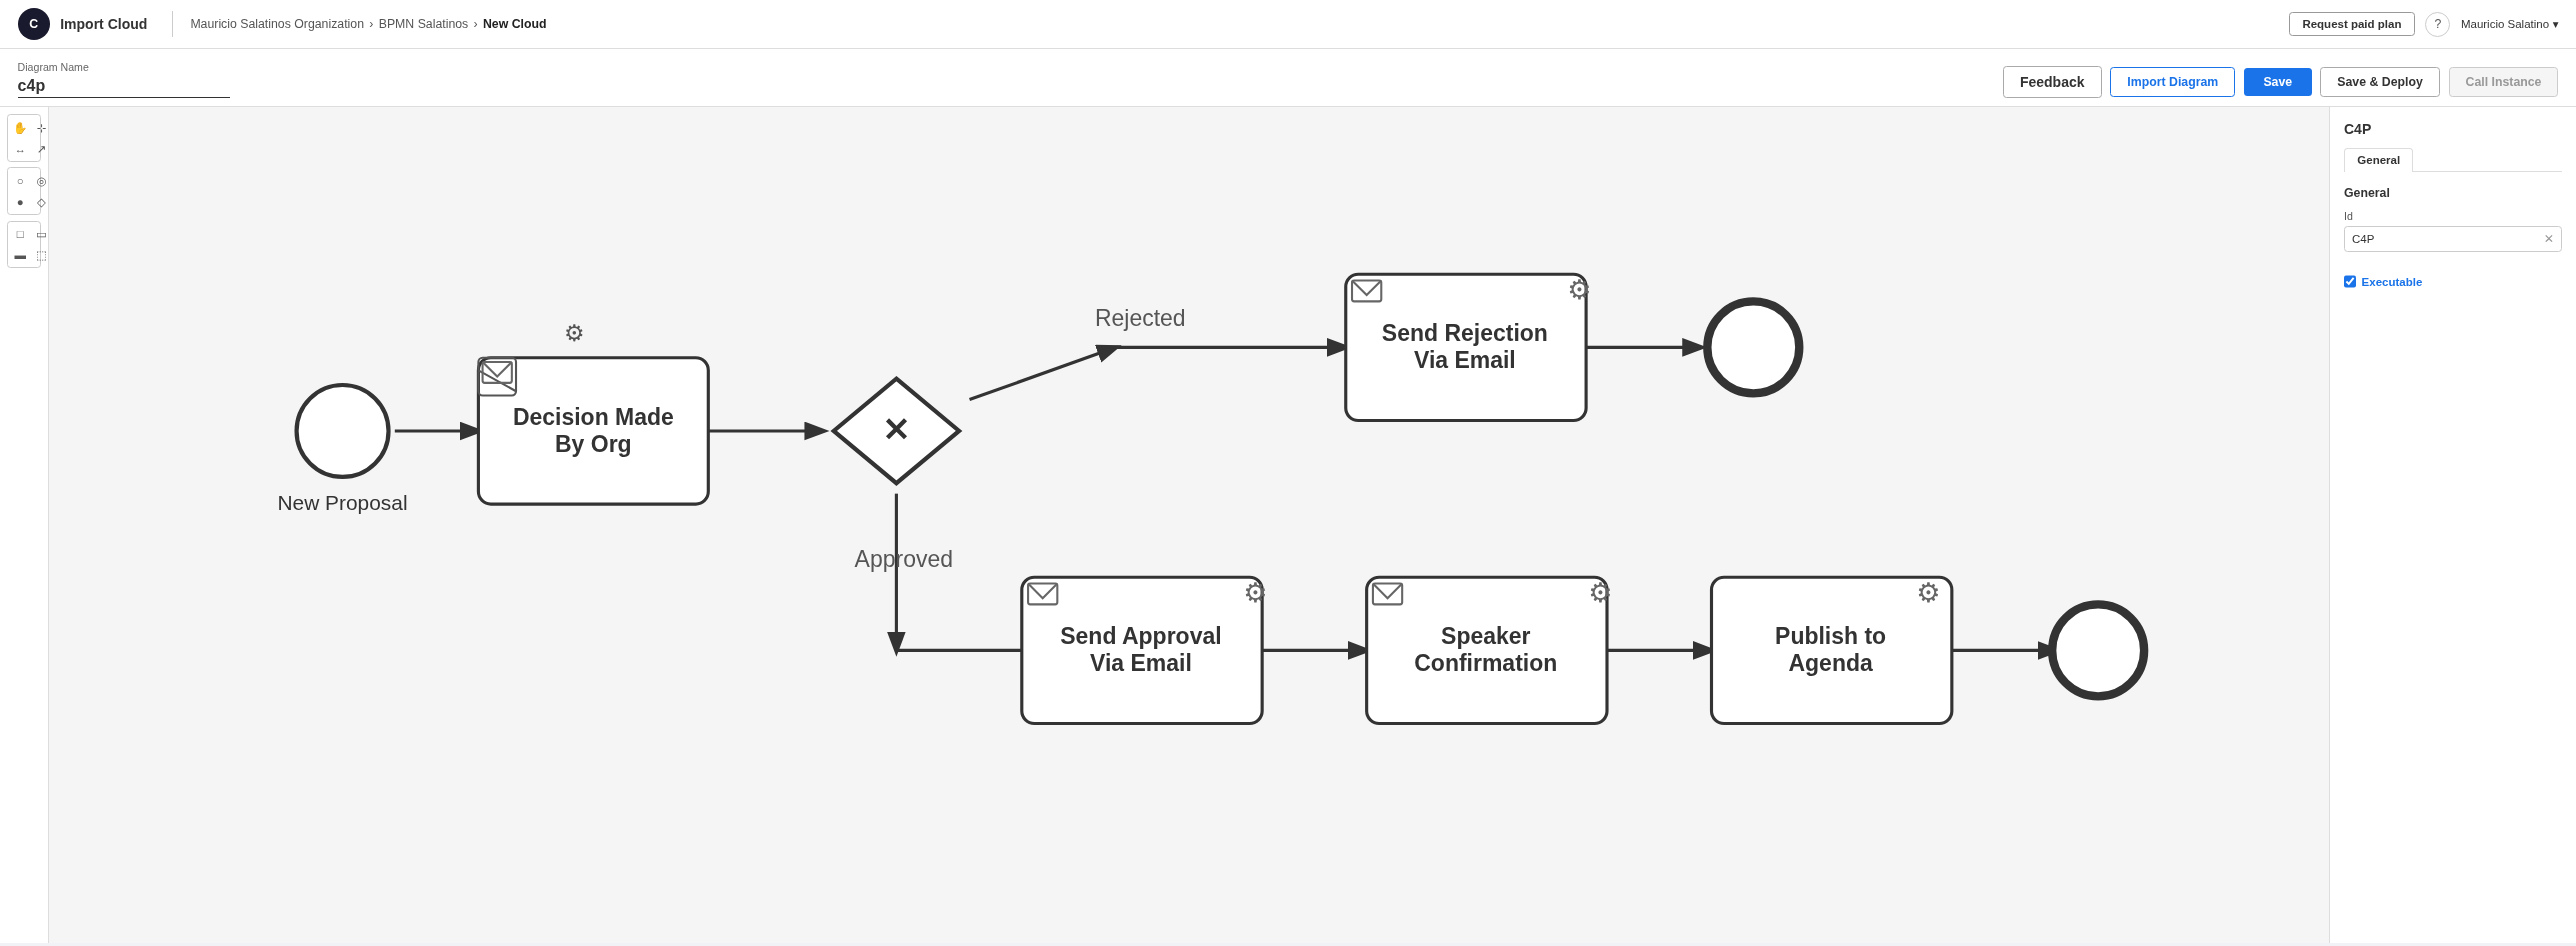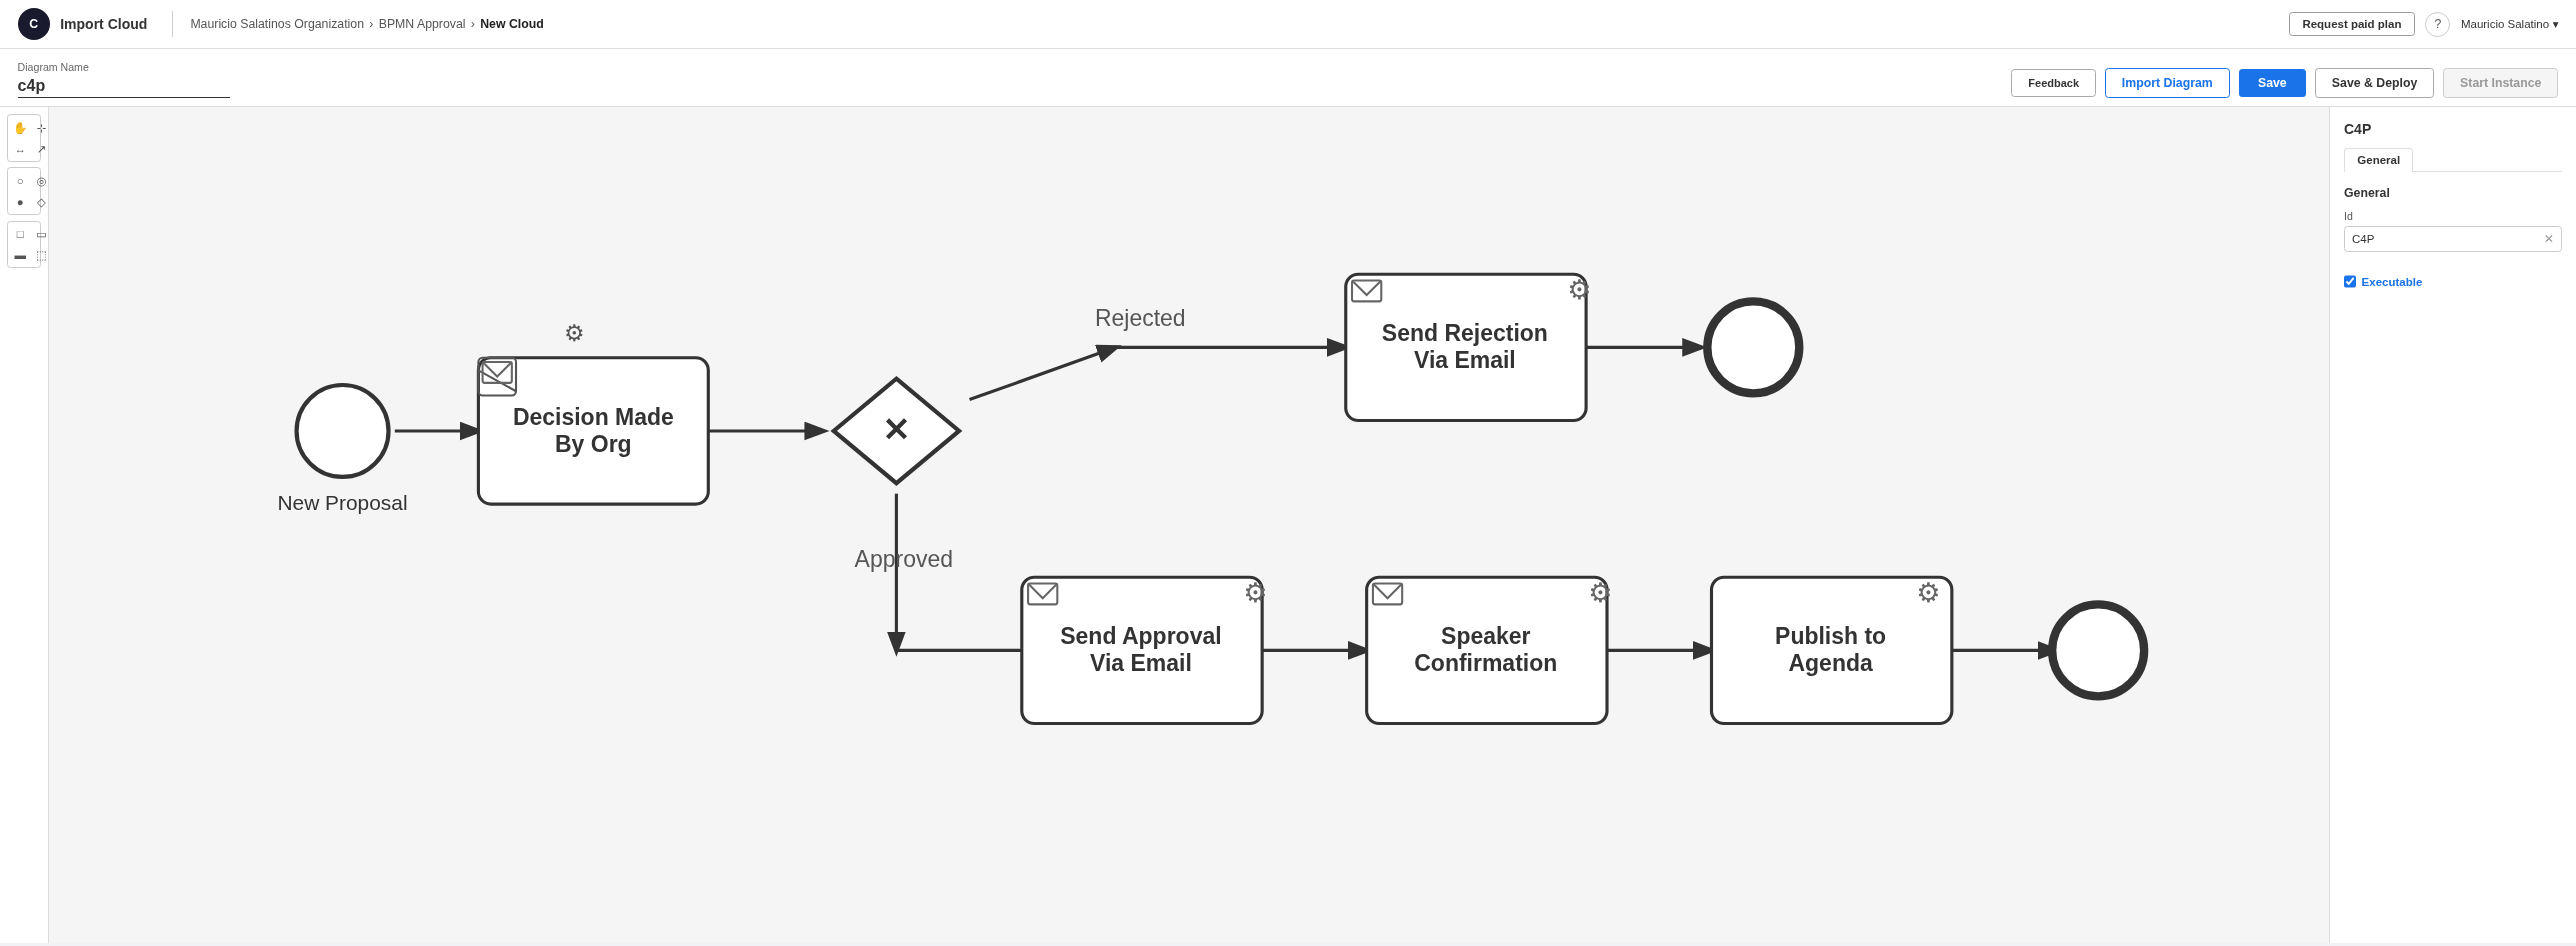--- a/index.html
+++ b/index.html
@@ -76,21 +76,21 @@
       font-weight: 600;
       color: #333;
       width: 212px;
       outline: none;
       background: transparent;
       padding-bottom: 1.8px;
     }
     .header-buttons { display: flex; gap: 8.8px; align-items: center; }
     .btn-feedback {
       background: #fff; border: 0.9px solid #aaa; border-radius: 3.5px;
-      padding: 7px 16px; font-size: 11px; font-weight: 600; cursor: pointer; color: #333;
+      padding: 7px 16px; font-size: 14px; font-weight: 600; cursor: pointer; color: #333;
     }
     .btn-import {
       background: #fff; border: 1.8px solid #1a73e8; border-radius: 3.5px;
       padding: 7px 16px; font-size: 12.3px; font-weight: 600; cursor: pointer; color: #1a73e8;
     }
     .btn-save {
       background: #1a73e8; border: none; border-radius: 3.5px;
       padding: 7px 19.4px; font-size: 12.3px; font-weight: 600; cursor: pointer; color: #fff;
     }
     .btn-save-deploy {
@@ -226,21 +226,21 @@
 
 <div class="topbar">
   <div class="topbar-logo">
     <span>C</span>
   </div>
   <span class="topbar-brand">Import Cloud</span>
   <div class="topbar-divider"></div>
   <div class="topbar-breadcrumb">
     <span>Mauricio Salatinos Organization</span>
     <span>›</span>
-    <span>BPMN Approval</span>
+    <span>BPMN Salatinos</span>
     <span>›</span>
     <span class="current">New Cloud</span>
   </div>
   <div class="topbar-spacer"></div>
   <button class="btn-request-plan">Request paid plan</button>
   <div class="topbar-help">?</div>
   <div class="topbar-user">
     <span>Mauricio Salatino</span>
     <span>▾</span>
   </div>
@@ -249,21 +249,21 @@
 <div class="diagram-header">
   <div class="diagram-name-section">
     <div class="diagram-name-label">Diagram Name</div>
     <input class="diagram-name-input" value="c4p" style="">
   </div>
   <div class="header-buttons">
     <button class="btn-feedback">Feedback</button>
     <button class="btn-import">Import Diagram</button>
     <button class="btn-save">Save</button>
     <button class="btn-save-deploy">Save &amp; Deploy</button>
-    <button class="btn-start-instance">Start Instance</button>
+    <button class="btn-start-instance">Call Instance</button>
   </div>
 </div>
 
 <div class="main-area">
 
   <div class="toolbox">
     <div class="tool-group">
       <div class="tool-btn">✋</div>
       <div class="tool-btn">⊹</div>
       <div class="tool-btn">↔</div>

